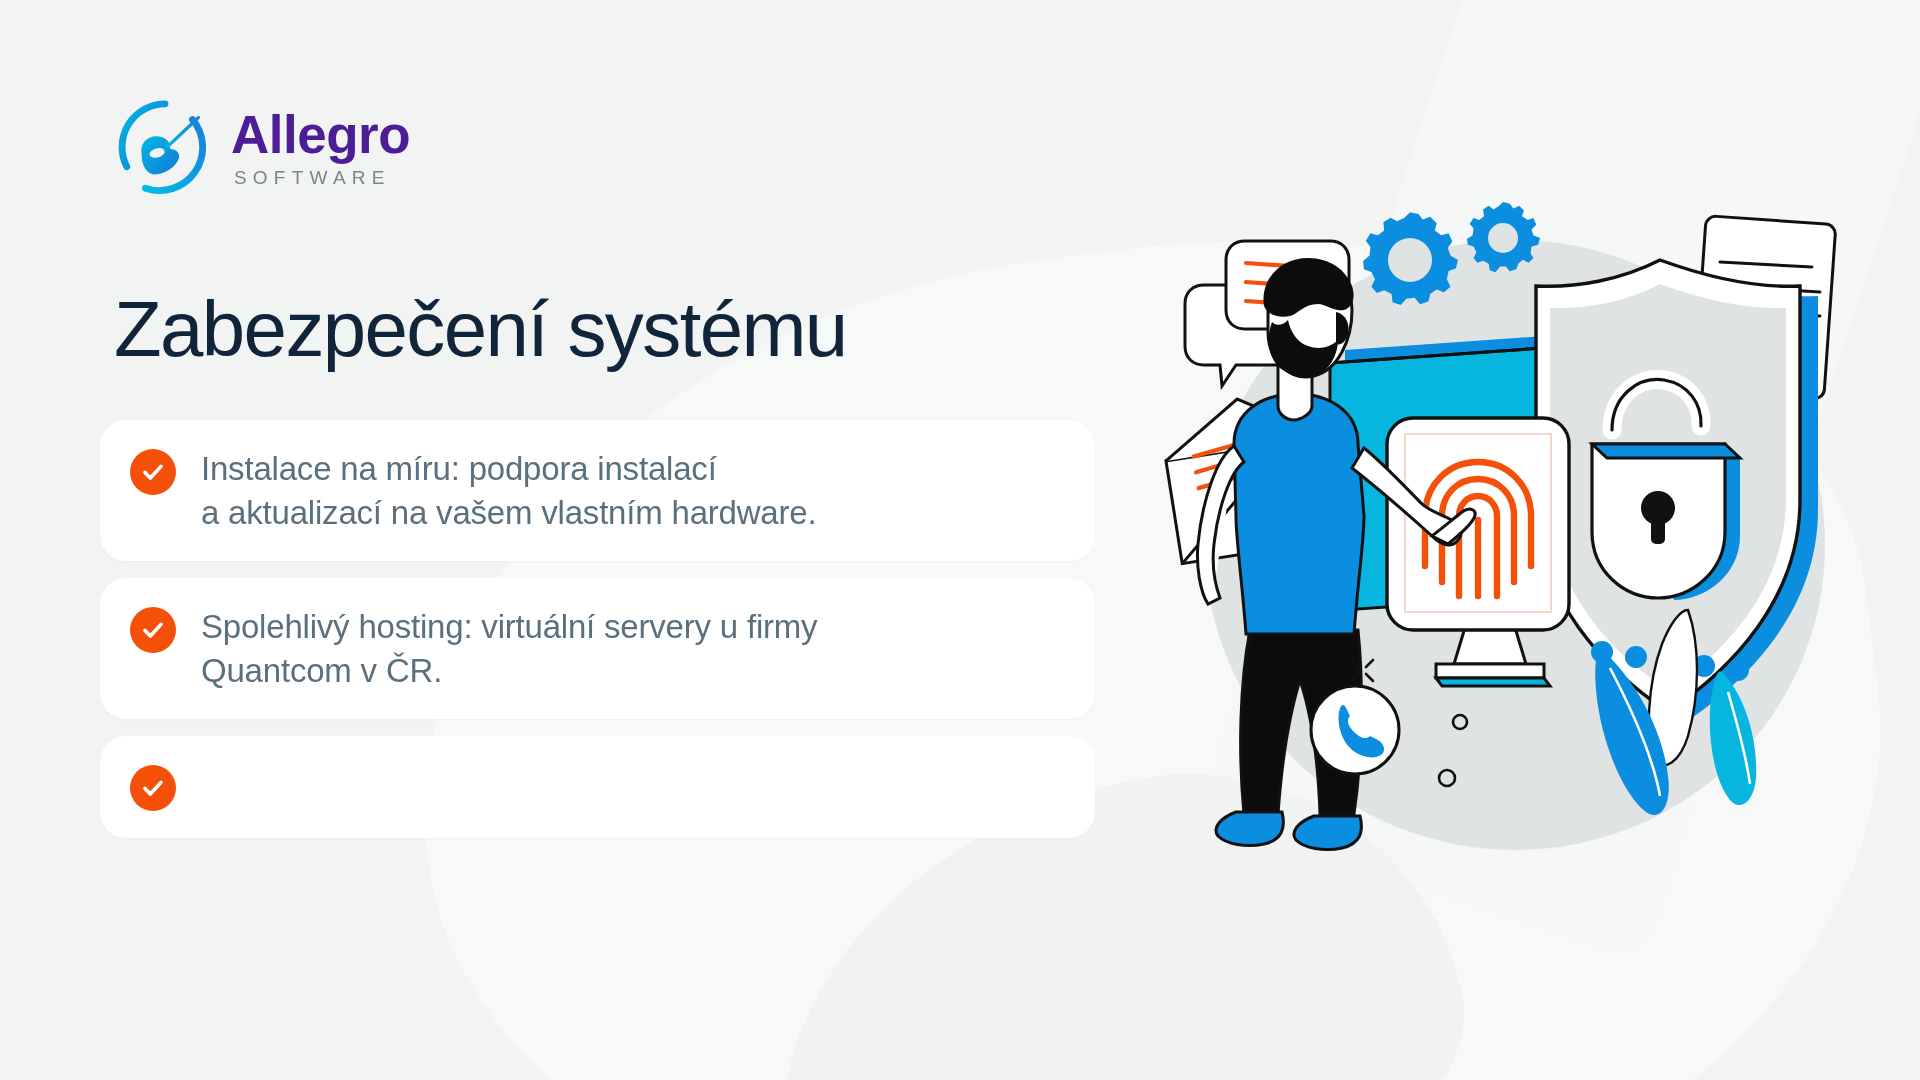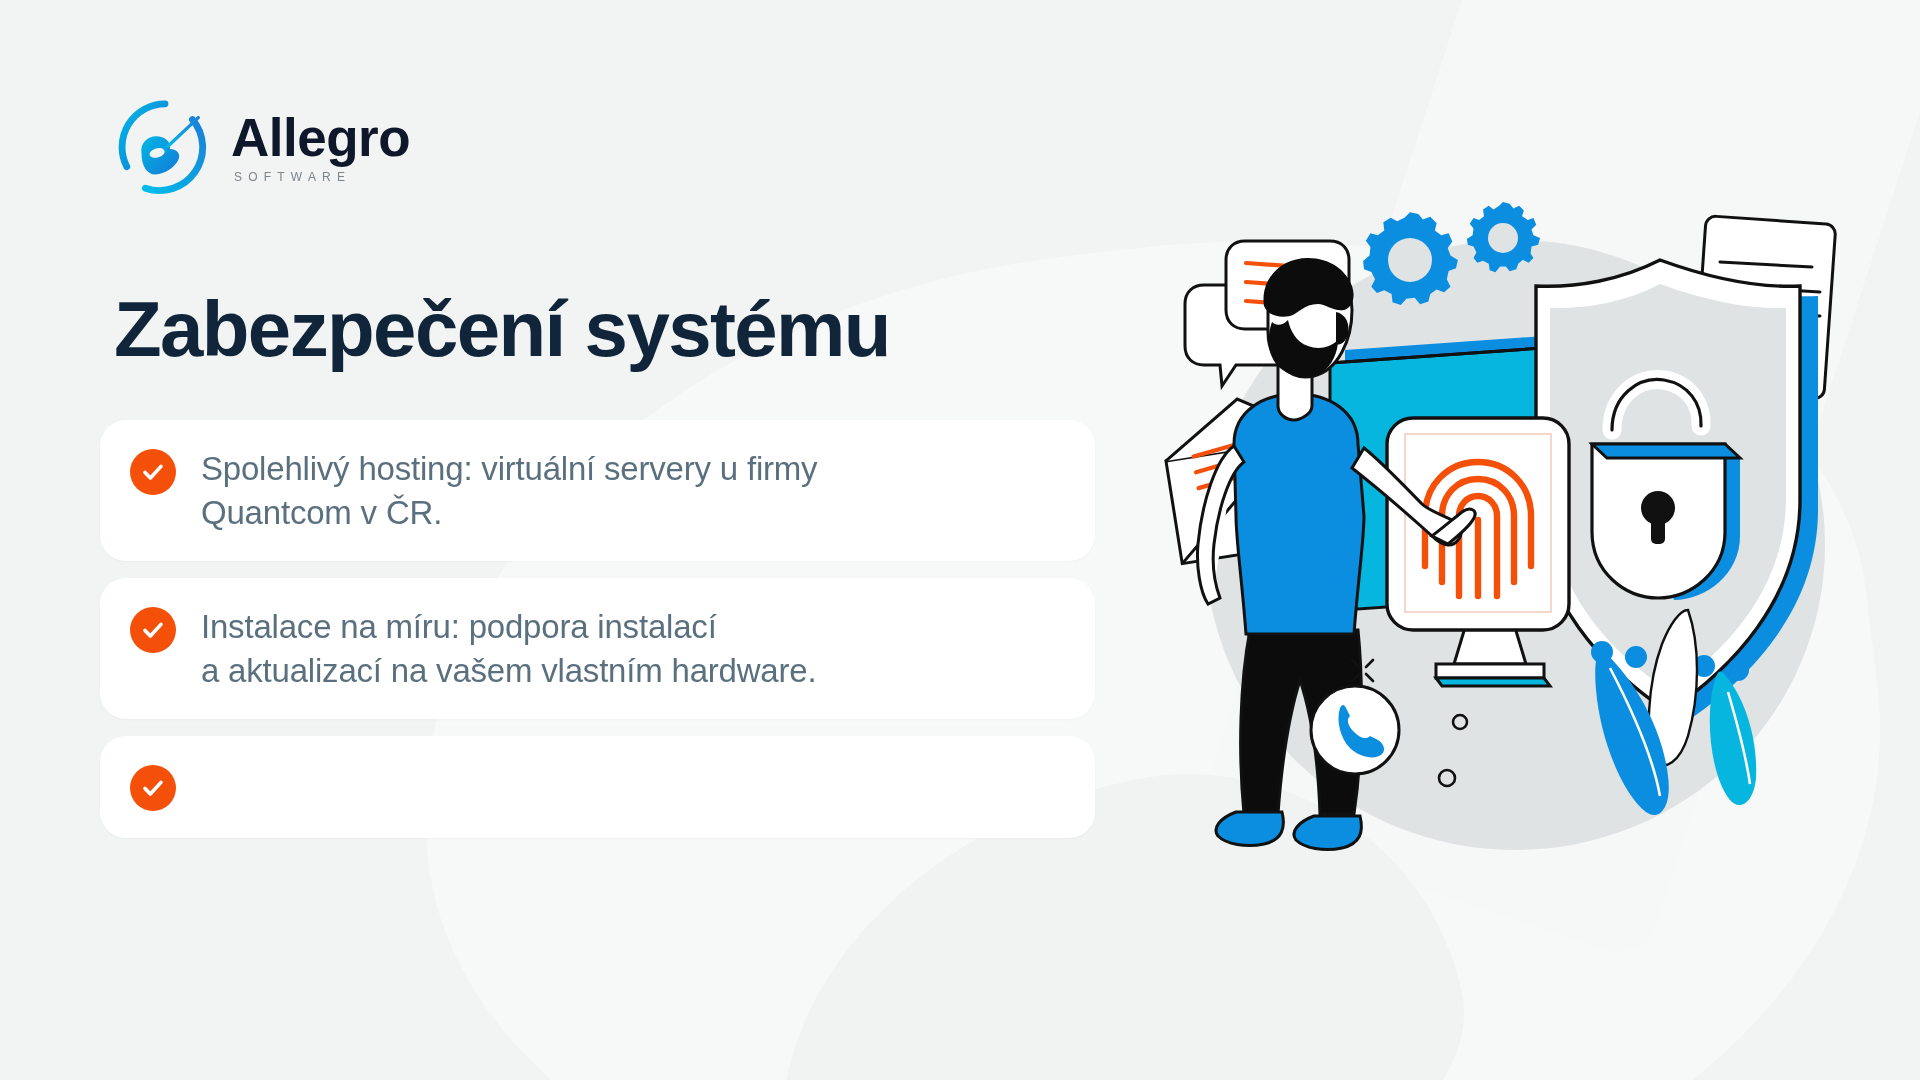--- a/index.html
+++ b/index.html
@@ -53,39 +53,39 @@
     top: 98px;
     display: flex;
     align-items: center;
     gap: 17px;
   }
   #logo-mark { width: 98px; height: 98px; display:block; }
   .logo-words { display: flex; flex-direction: column; line-height: 1; }
   .logo-name {
     font-size: 53px;
     font-weight: 700;
-    color: #0f172a;
+    color: #4c1d95;
     letter-spacing: -0.5px;
   }
   .logo-sub {
-    font-size: 12px;
+    font-size: 19px;
     font-weight: 400;
     color: #7b8489;
     letter-spacing: 6.2px;
     margin-top: 7px;
     margin-left: 3px;
   }
 
   
   #headline {
     position: absolute;
     left: 114px;
     top: 238px;
     font-size: 78px;
-    font-weight: 700;
+    font-weight: 400;
     color: #11253a;
     letter-spacing: -1.6px;
     line-height: 1;
     white-space: nowrap;
   }
 
   
   #bullets {
     position: absolute;
     left: 100px;
@@ -179,32 +179,32 @@
   <h1 id="headline">Zabezpečení systému</h1>
 
   <div id="bullets">
 
     <div class="bullet-card">
       <span class="check-badge">
         <svg width="26" height="26" viewBox="0 0 26 26">
           <path d="M5 13.4 L10.4 19 L21 7.4" fill="none" stroke="#ffffff" stroke-width="3.6" stroke-linecap="round" stroke-linejoin="round"></path>
         </svg>
       </span>
-      <span class="bullet-text">Spolehlivý hosting: virtuální servery u firmy
-Quantcom v ČR.</span>
+      <span class="bullet-text">Instalace na míru: podpora instalací
+a aktualizací na vašem vlastním hardware.</span>
     </div>
 
     <div class="bullet-card">
       <span class="check-badge">
         <svg width="26" height="26" viewBox="0 0 26 26">
           <path d="M5 13.4 L10.4 19 L21 7.4" fill="none" stroke="#ffffff" stroke-width="3.6" stroke-linecap="round" stroke-linejoin="round"></path>
         </svg>
       </span>
-      <span class="bullet-text">Instalace na míru: podpora instalací
-a aktualizací na vašem vlastním hardware.</span>
+      <span class="bullet-text">Spolehlivý hosting: virtuální servery u firmy
+Quantcom v ČR.</span>
     </div>
 
     <div class="bullet-card">
       <span class="check-badge">
         <svg width="26" height="26" viewBox="0 0 26 26">
           <path d="M5 13.4 L10.4 19 L21 7.4" fill="none" stroke="#ffffff" stroke-width="3.6" stroke-linecap="round" stroke-linejoin="round"></path>
         </svg>
       </span>
     </div>
 

